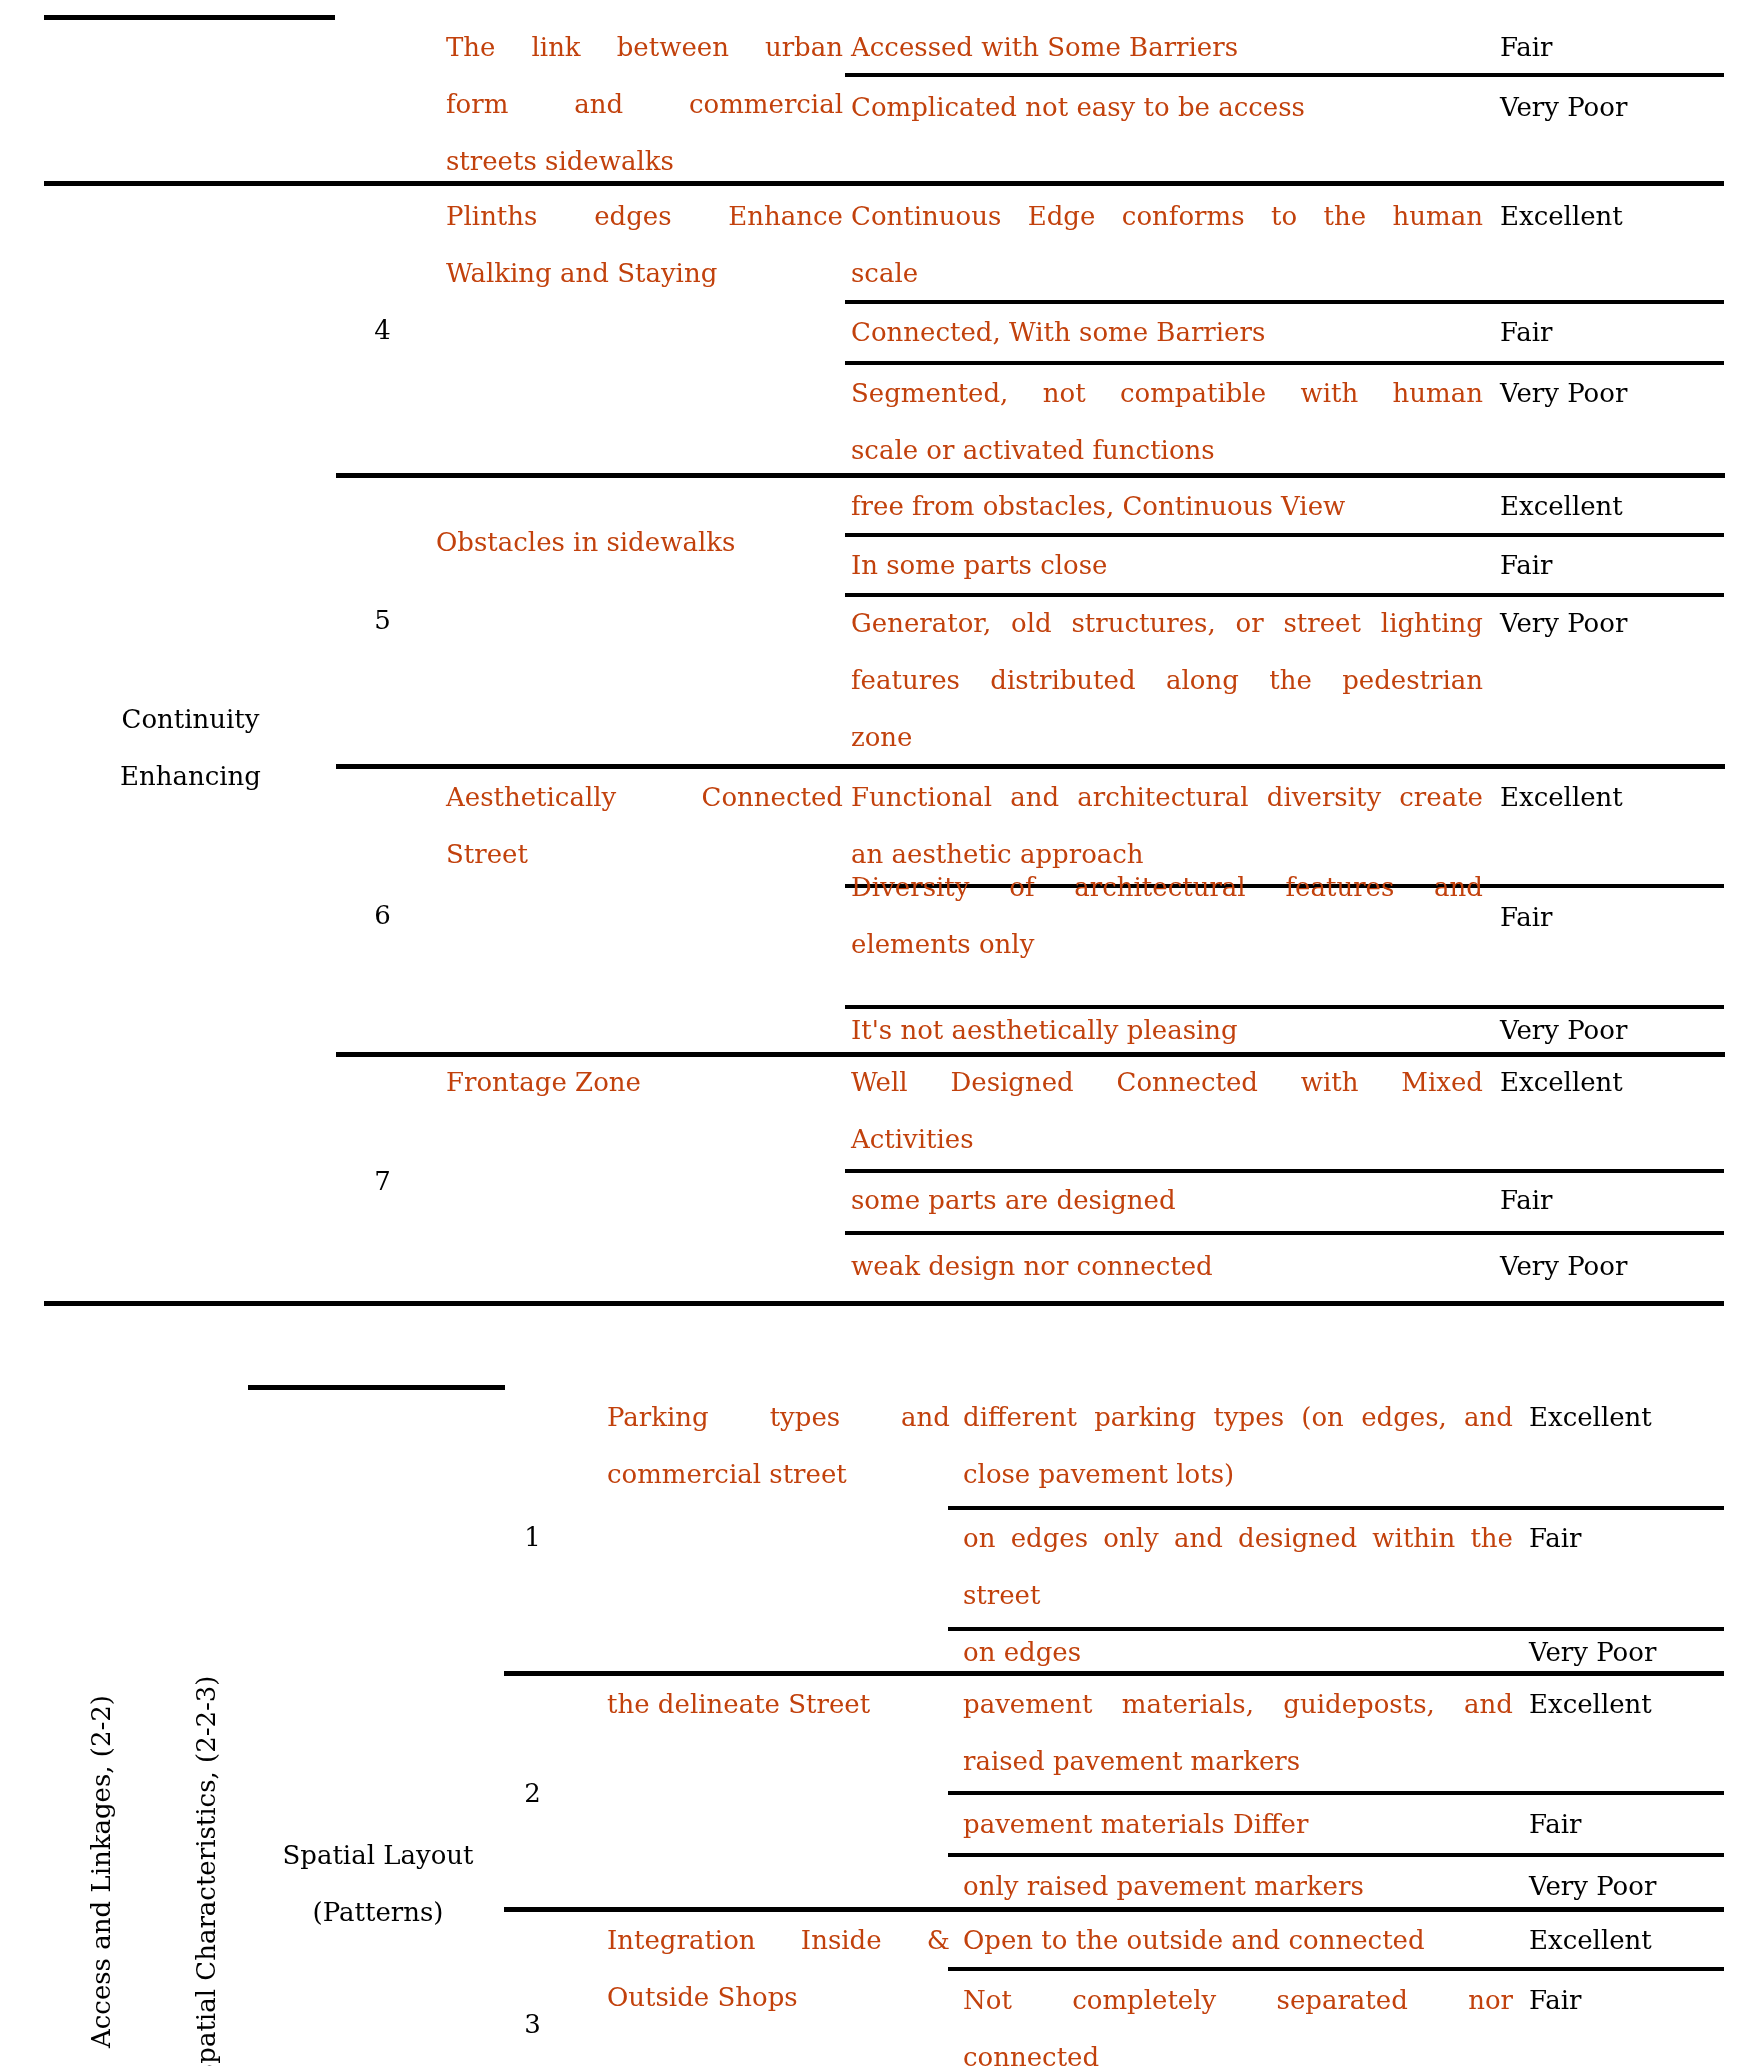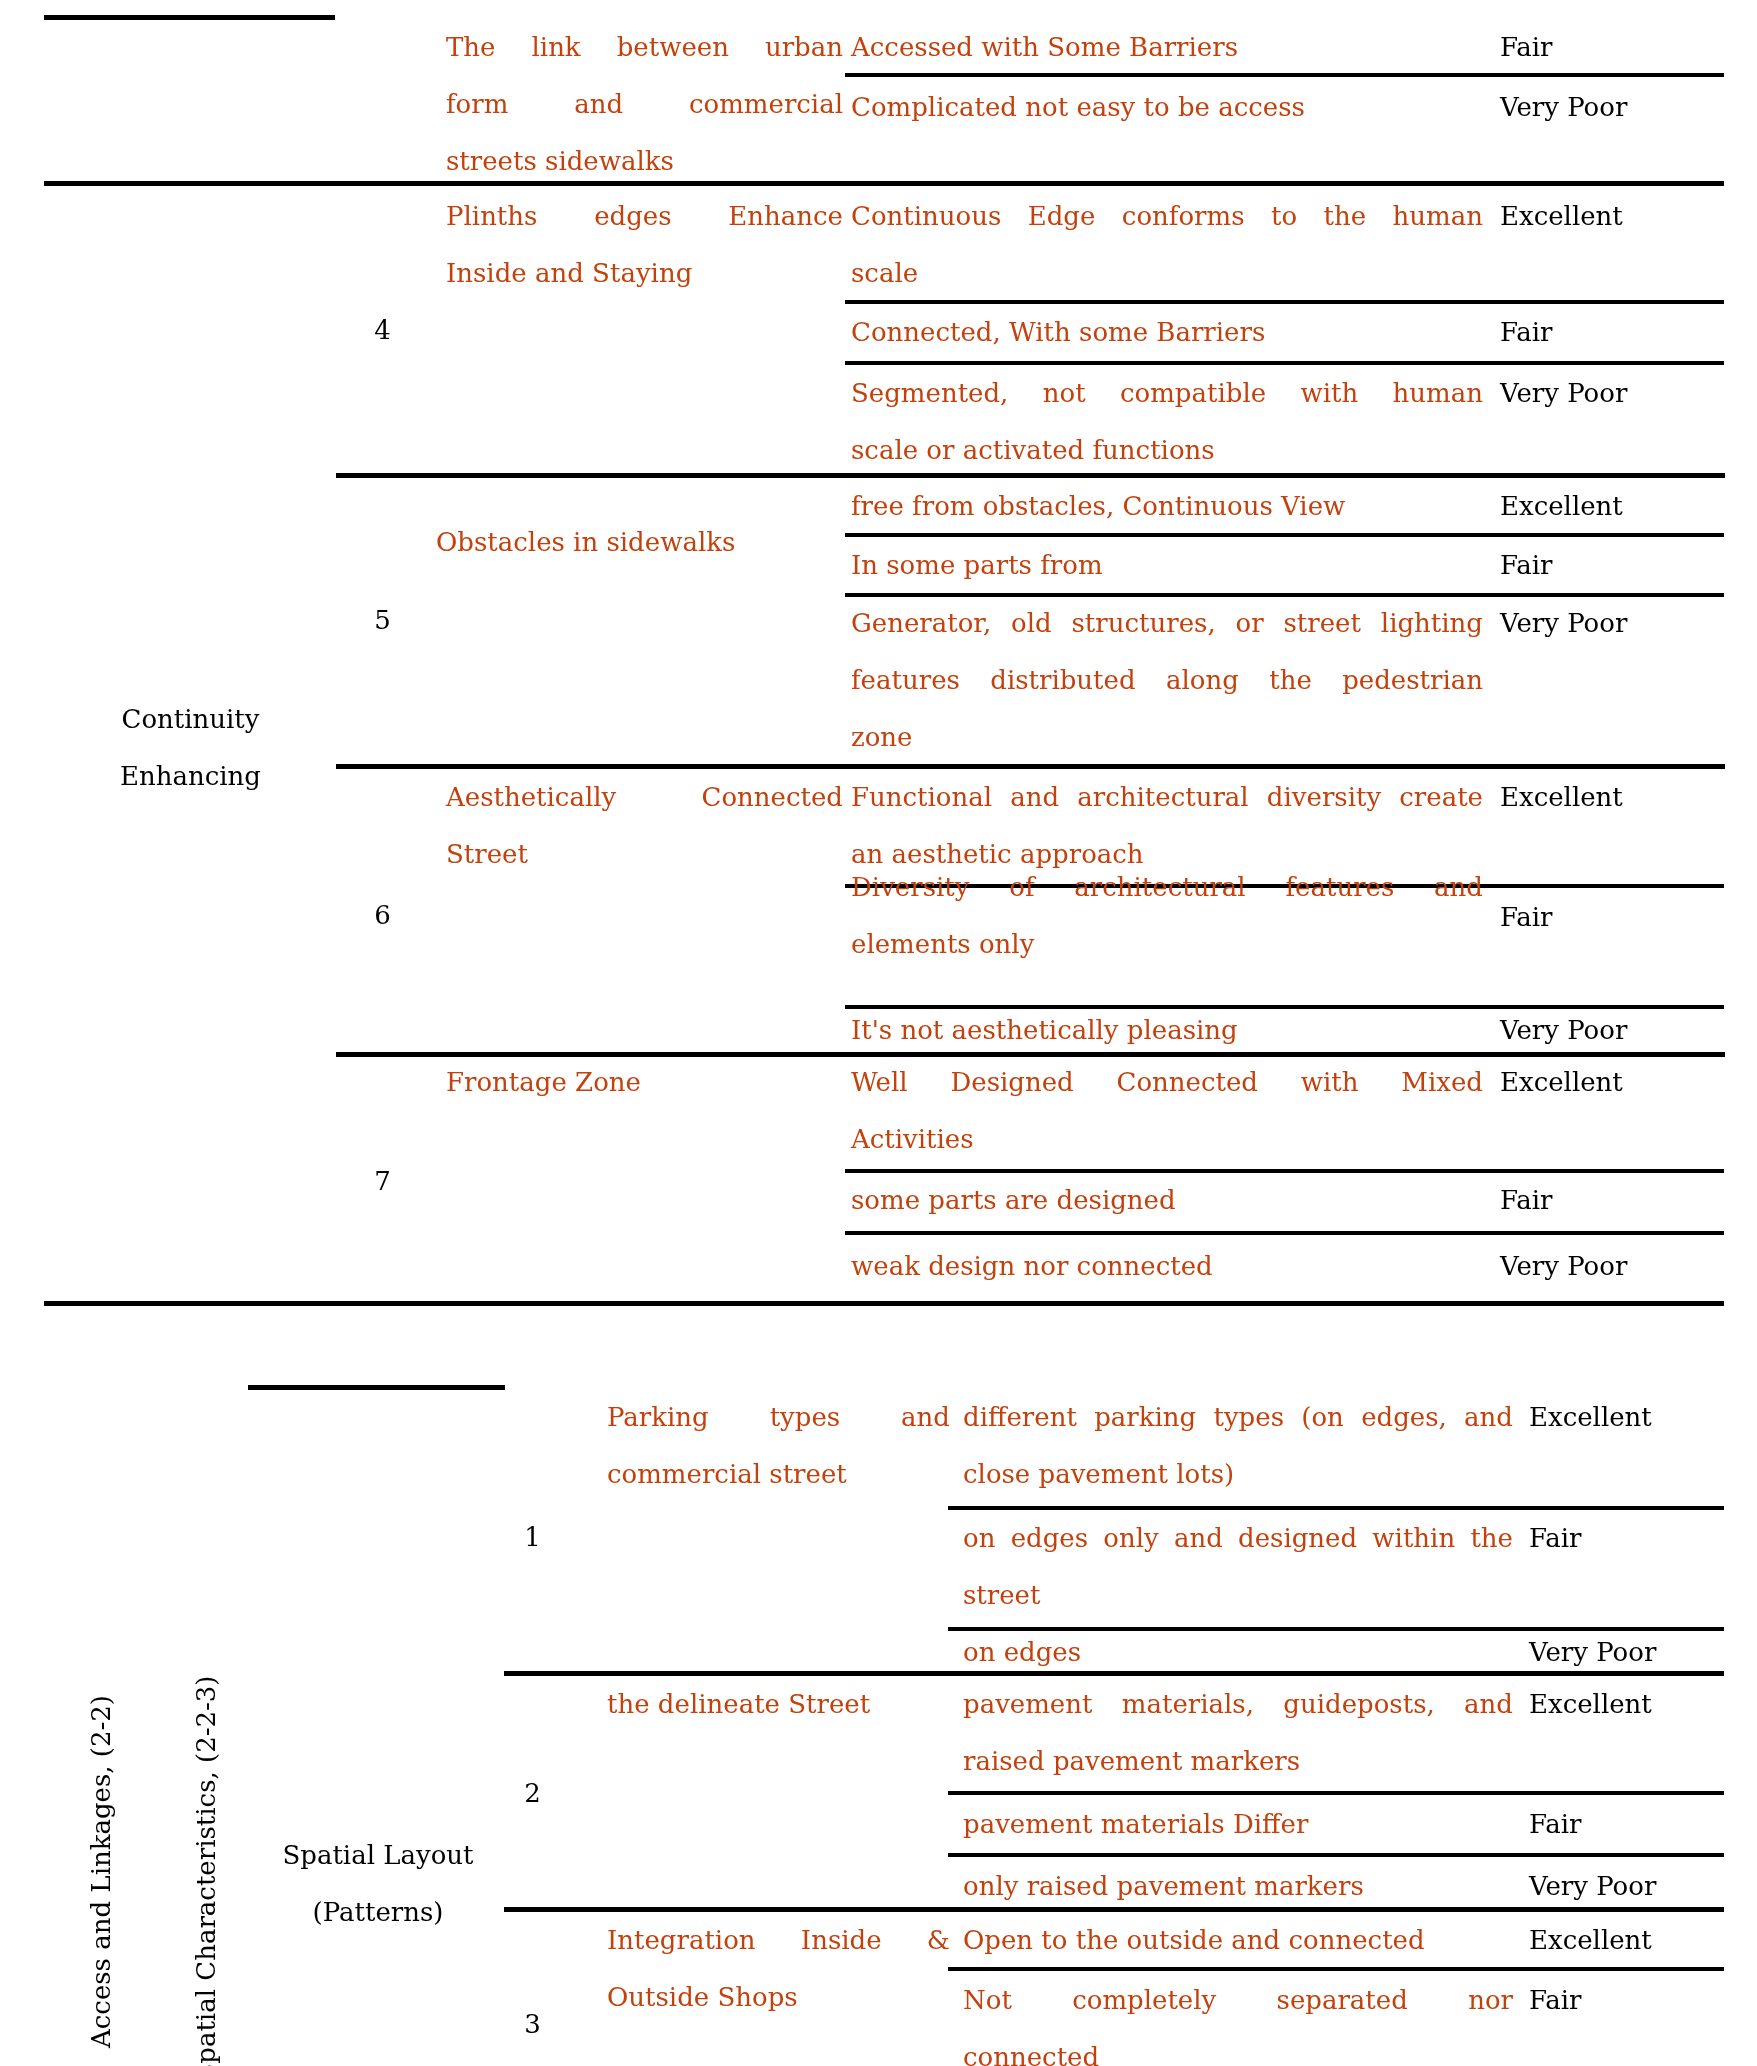--- a/index.html
+++ b/index.html
@@ -56,21 +56,21 @@
       <div class="lln">Complicated not easy to be access</div>
     </div>
   <div class="rating" style="left:1500px;top:79px;">Very Poor</div>
 
   <div class="grouplabel" style="left:54px;top:691px;width:273px;">Continuity
 Enhancing</div>
 
   <div class="rownum" style="left:360px;top:302px;">4</div>
   <div class="cell" style="left:446px;top:188px;width:397px;">
       <div class="jln">Plinths edges Enhance</div>
-      <div class="lln">Inside and Staying</div>
+      <div class="lln">Walking and Staying</div>
     </div>
   <div class="cell" style="left:851px;top:188px;width:632px;">
       <div class="jln">Continuous Edge conforms to the human</div>
       <div class="lln">scale</div>
     </div>
   <div class="rating" style="left:1500px;top:188px;">Excellent</div>
   <div class="cell" style="left:851px;top:304px;width:632px;">
       <div class="lln">Connected, With some Barriers</div>
     </div>
   <div class="rating" style="left:1500px;top:304px;">Fair</div>
@@ -82,21 +82,21 @@
 
   <div class="rownum" style="left:360px;top:592px;">5</div>
   <div class="cell" style="left:436px;top:478px;width:397px;margin-top:36px;">
       <div class="lln">Obstacles in sidewalks</div>
     </div>
   <div class="cell" style="left:851px;top:478px;width:632px;">
       <div class="lln">free from obstacles, Continuous View</div>
     </div>
   <div class="rating" style="left:1500px;top:478px;">Excellent</div>
   <div class="cell" style="left:851px;top:537px;width:632px;">
-      <div class="lln">In some parts from</div>
+      <div class="lln">In some parts close</div>
     </div>
   <div class="rating" style="left:1500px;top:537px;">Fair</div>
   <div class="cell" style="left:851px;top:595px;width:632px;">
       <div class="jln">Generator, old structures, or street lighting</div>
       <div class="jln">features distributed along the pedestrian</div>
       <div class="lln">zone</div>
     </div>
   <div class="rating" style="left:1500px;top:595px;">Very Poor</div>
 
   <div class="rownum" style="left:360px;top:887px;">6</div>

